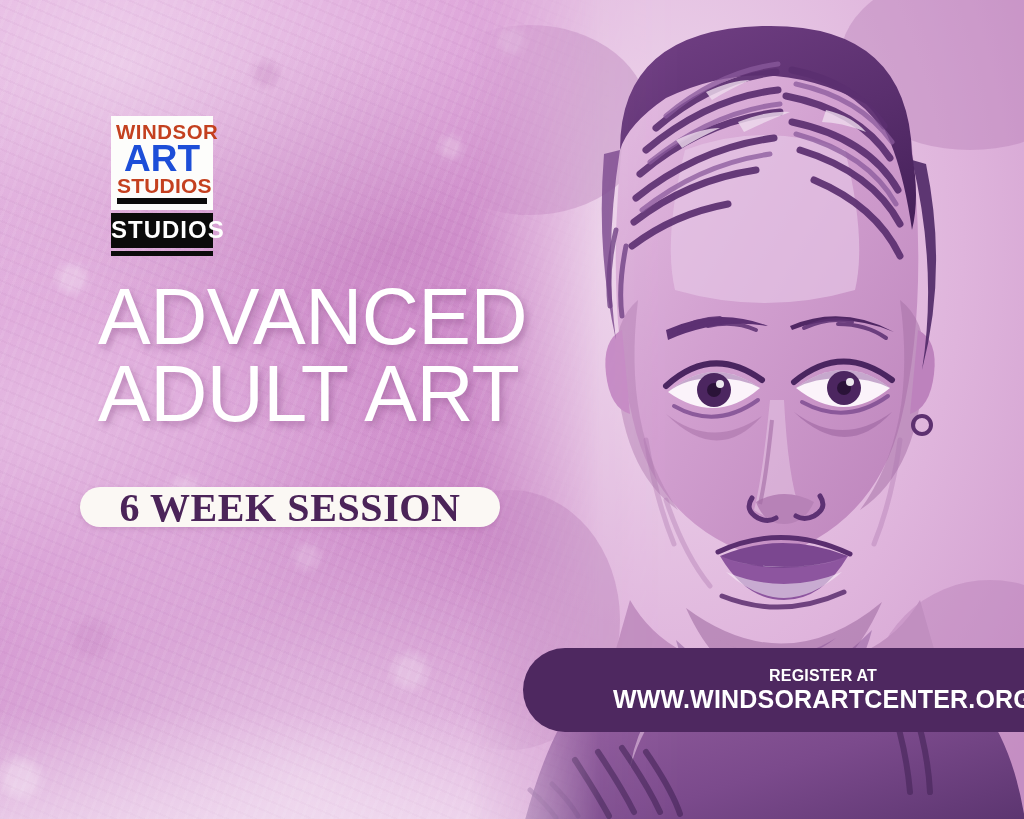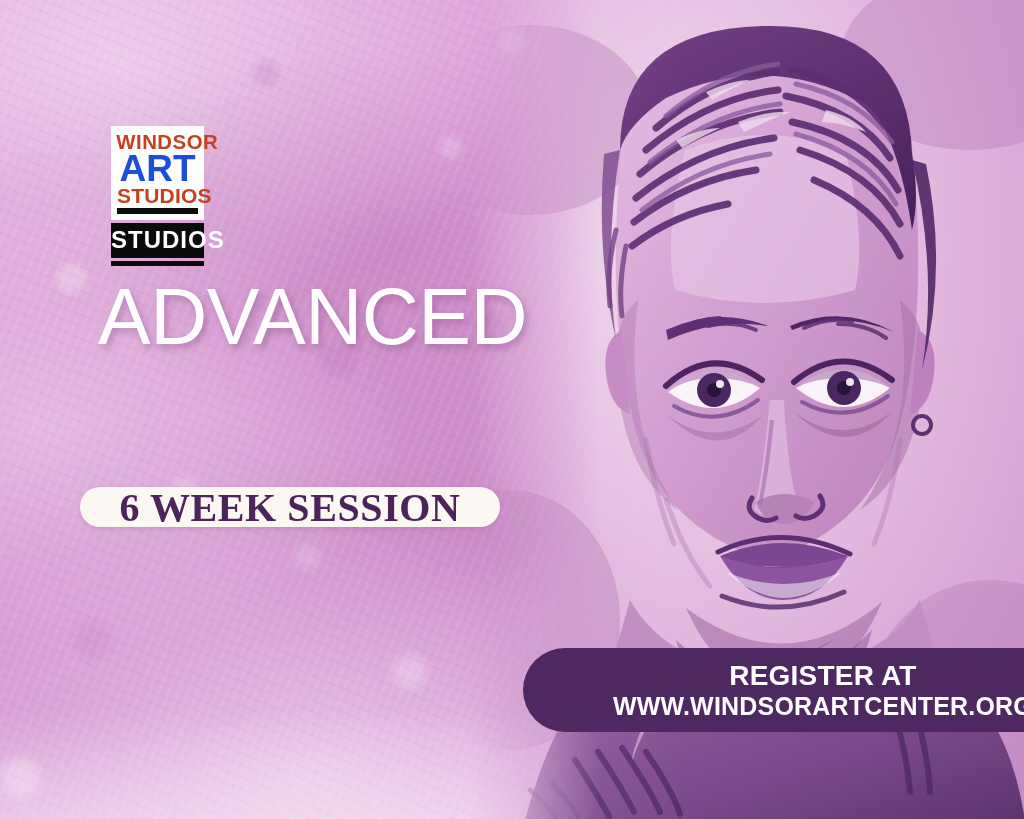--- a/index.html
+++ b/index.html
@@ -81,22 +81,22 @@
     overflow: hidden;
     -webkit-mask-image: linear-gradient(to right, rgba(0,0,0,0) 0px, rgba(0,0,0,.35) 45px, rgba(0,0,0,.95) 130px, #000 210px);
             mask-image: linear-gradient(to right, rgba(0,0,0,0) 0px, rgba(0,0,0,.35) 45px, rgba(0,0,0,.95) 130px, #000 210px);
   }
   .portrait svg { display:block; width:100%; height:100%; }
 
   
   .logo {
     position: absolute;
     left: 111px;
-    top: 126px;
-    width: 93px;
+    top: 116px;
+    width: 102px;
   }
   .logo-main {
     background: #fdfdfb;
     padding: 7px 6px 6px;
     text-align: center;
     line-height: .96;
   }
   .logo-l1 {
     color: #c4401f;
     font-weight: 800;
@@ -210,21 +210,21 @@
     padding-left: 60px;
     box-sizing: border-box;
   }
   .banner-line {
     color: #ffffff;
     font-family: "Liberation Sans", sans-serif;
     font-weight: 700;
     letter-spacing: .2px;
     line-height: 1.14;
   }
-  .banner-l1 { font-size: 28px; }
+  .banner-l1 { font-size: 16px; }
   .banner-l2 { font-size: 25px; }
 </style>
 </head>
 <body>
 
 <div id="poster">
 
   <div class="bg-base"></div>
   <div class="bg-speckle"></div>
   <div class="bg-wash"></div>
@@ -392,20 +392,21 @@
       <div class="logo-l2">ART</div>
       <div class="logo-l3">STUDIOS</div>
       <div class="logo-rule"></div>
     </div>
     <div class="logo-studios">STUDIOS</div>
     <div class="logo-rule-bottom"></div>
   </div>
 
   <div class="headline">
     <span>ADVANCED</span>
+    <span>ADULT ART</span>
   </div>
 
   <div class="pill">
     <div class="pill-text">6 WEEK SESSION</div>
   </div>
 
 
   <div class="banner">
     <div class="banner-line banner-l1">REGISTER AT</div>
     <div class="banner-line banner-l2">WWW.WINDSORARTCENTER.ORG</div>

